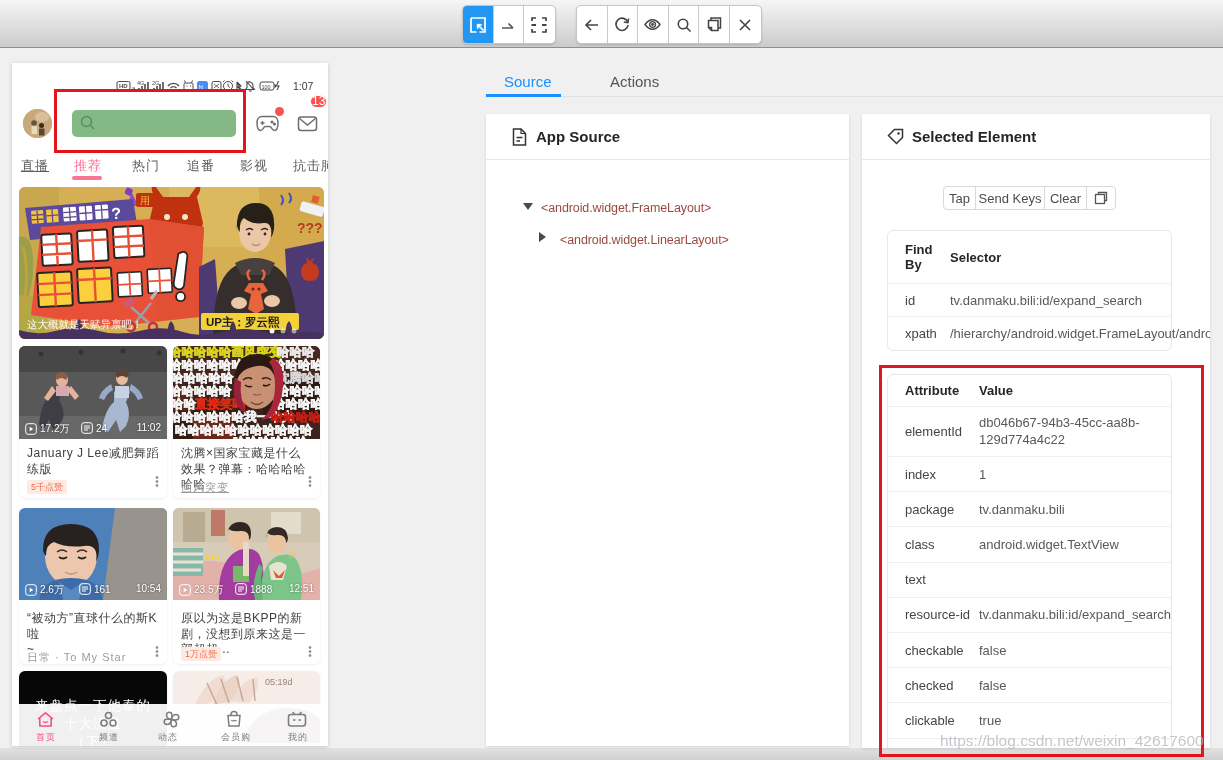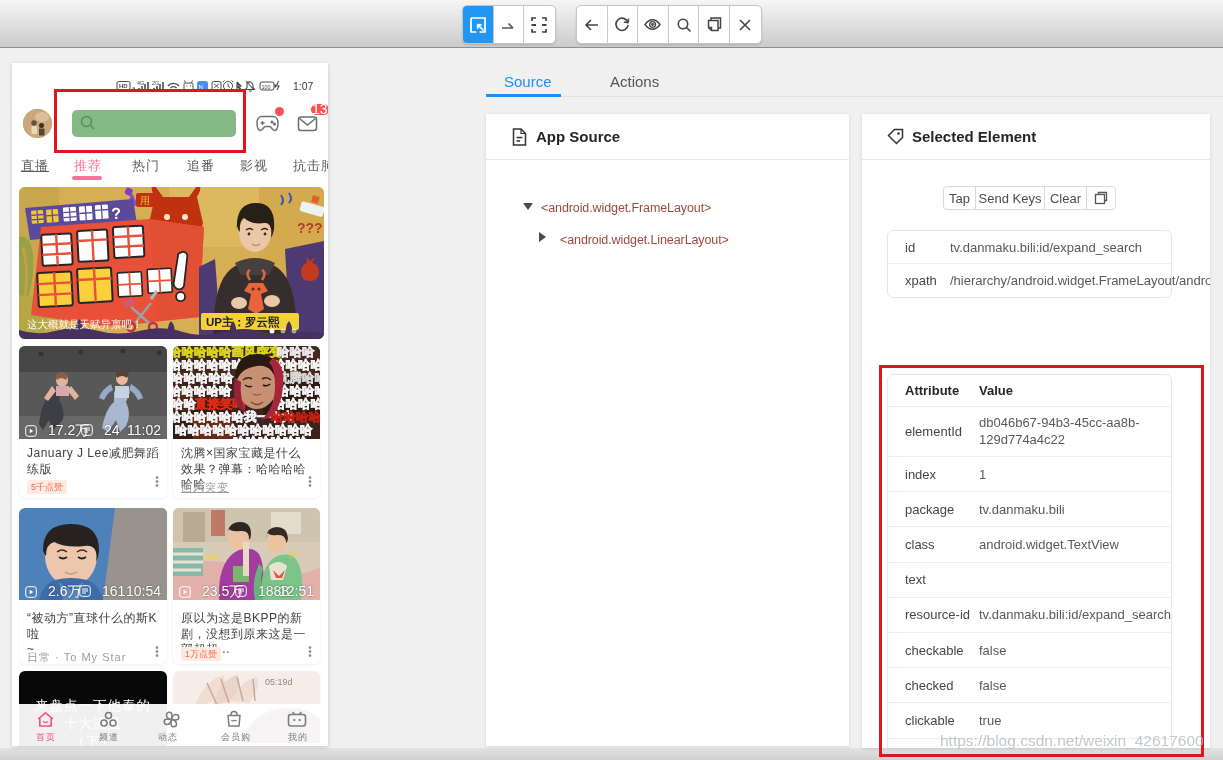--- a/index.html
+++ b/index.html
@@ -66,21 +66,21 @@
   
   #phone .abs { position:absolute; }
   .ptab { position:absolute; top:94px; font-size:13px; color:#5c5c5c; letter-spacing:1px; white-space:nowrap; }
   .card { position:absolute; background:#fff; border-radius:6px; box-shadow:0 1px 3px rgba(0,0,0,.07); }
   .cimg { position:absolute; left:0; top:0; border-radius:6px 6px 0 0; overflow:hidden; }
   .ctitle { position:absolute; left:8px; font-size:12px; color:#414141; line-height:15.5px; letter-spacing:.5px; }
   .cmeta { position:absolute; left:8px; font-size:11px; color:#9b9b9b; letter-spacing:1px; }
   .ctag { position:absolute; left:8px; height:14px; line-height:14px; padding:0 4px; border-radius:2px;
     background:#fdeae3; color:#f4694c; font-size:9px; }
   .cdots { position:absolute; color:#8f8f8f; font-size:10px; letter-spacing:0; line-height:4px; text-align:center; width:8px; }
-  .ovl { position:absolute; color:#fff; font-size:14px; display:flex; align-items:center; gap:11px;
+  .ovl { position:absolute; color:#fff; font-size:10px; display:flex; align-items:center; gap:3px;
     text-shadow:0 0 2px rgba(0,0,0,.5); }
   .navlab { position:absolute; top:27px; font-size:9px; color:#7d7d7d; letter-spacing:1px; }
 </style>
 <style>
 </style>
 </head>
 <body>
 <div id="bottomstrip"></div>
 
 <div id="toolbar">
@@ -192,21 +192,21 @@
     <path d="M7 2.5 h11 c3 0 5 2.5 5 6 c0 3.5 -1 8 -3.5 8 c-1.8 0 -2.5-1.5-3.2-2.8 c-.4-.8-1-1.2-2-1.2 h-3.6 c-1 0-1.6.4-2 1.2 C8 15 7.3 16.5 5.5 16.5 C3 16.5 2 12 2 8.5 C2 5 4 2.5 7 2.5 Z"></path>
     <path d="M7.5 7 v4 M5.5 9 h4" stroke-width="1.3"></path>
       <circle cx="17" cy="8" r="0.8" fill="#6e6e6e"></circle>
       <circle cx="19.5" cy="10" r="0.8" fill="#6e6e6e"></circle>
   </svg>
   <div class="abs" style="left:263px;top:44px;width:9px;height:9px;border-radius:50%;background:#fa5151;"></div>
   <svg class="abs" style="left:285px;top:52px;" width="21" height="17" viewBox="0 0 21 17" fill="none" stroke="#6e6e6e" stroke-width="1.5">
     <rect x="1.5" y="2" width="18" height="13.5" rx="2.5"></rect>
     <path d="M2.5 3.5 L10.5 10 L18.5 3.5"></path>
   </svg>
-  <div class="abs" style="left:298px;top:40px;min-width:13px;height:13px;border-radius:7px;background:#fa5151;border:1.5px solid #fff;color:#fff;font-size:14px;line-height:10px;text-align:center;padding:0 1px;">13</div>
+  <div class="abs" style="left:298px;top:32px;min-width:13px;height:13px;border-radius:7px;background:#fa5151;border:1.5px solid #fff;color:#fff;font-size:12px;line-height:10px;text-align:center;padding:0 1px;">13</div>
 
   <div class="ptab" style="left:9px;text-decoration:underline;">直播</div>
   <div class="ptab" style="left:62px;color:#fb7299;">推荐</div>
   <div class="ptab" style="left:120px;">热门</div>
   <div class="ptab" style="left:175px;">追番</div>
   <div class="ptab" style="left:228px;">影视</div>
   <div class="ptab" style="left:281px;">抗击肺炎</div>
   <div class="abs" style="left:60px;top:113px;width:30px;height:4px;border-radius:2px;background:#fb7299;"></div>
 
   <div class="abs" style="left:7px;top:124px;width:305px;height:152px;border-radius:6px;overflow:hidden;">
@@ -588,20 +588,24 @@
       </svg>
     </div>
   </div>
 
   <table class="se" style="top:116px;table-layout:fixed;">
     <colgroup>
         <col style="width:62px">
         <col>
       </colgroup>
     <tbody>
+        <tr class="hd rowline">
+          <td class="n" style="height:53px;">Find By</td>
+          <td class="v" style="font-weight:bold;color:#262626;">Selector</td>
+        </tr>
     <tr class="rowline">
           <td class="n" style="height:33px;">id</td>
           <td class="v" style="white-space:nowrap;overflow:visible;">tv.danmaku.bili:id/expand_search</td>
         </tr>
     <tr>
           <td class="n" style="height:33px;">xpath</td>
           <td class="v" style="white-space:nowrap;overflow:visible;">/hierarchy/android.widget.FrameLayout/androi</td>
         </tr>
   </tbody>
     </table>

